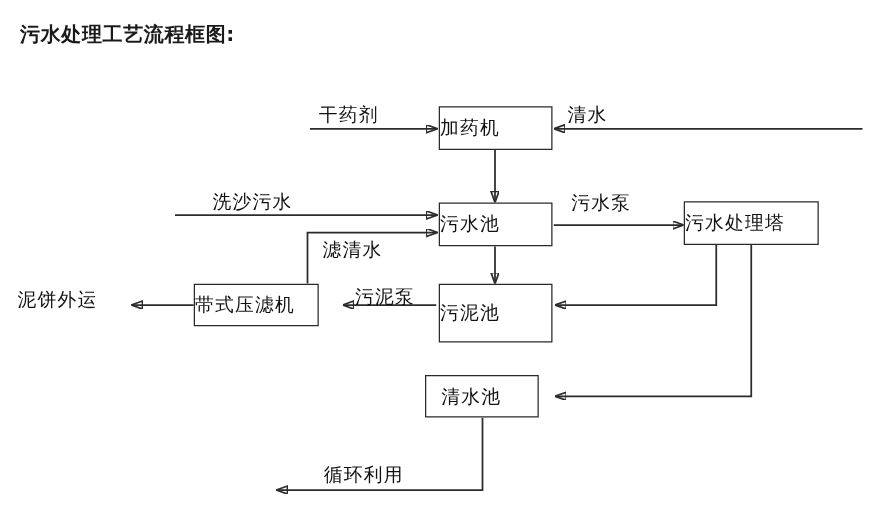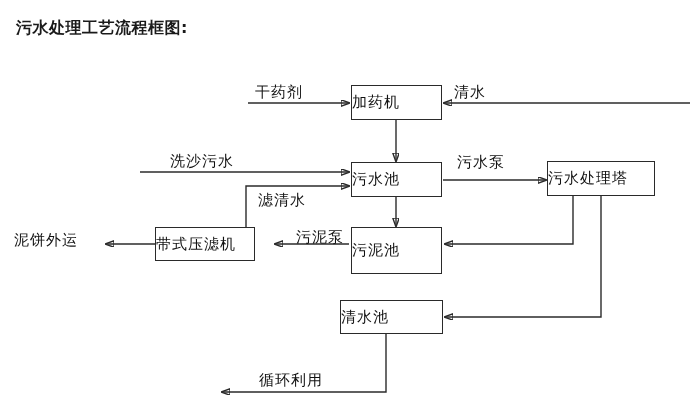--- a/index.html
+++ b/index.html
@@ -131,34 +131,34 @@
   </div>
 
   <div class="node" style="left:155px; top:227px; width:100px; height:34px;">
     <span>带式压滤机</span>
   </div>
 
   <div class="node" style="left:351px; top:227px; width:91px; height:47px;">
     <span>污泥池</span>
   </div>
 
-  <div class="node" style="left:340px; top:300px; width:103px; height:34px;">
+  <div class="node" style="left:340px; top:300px; width:91px; height:34px;padding-left:12px;">
     <span>清水池</span>
   </div>
 
   <div class="term-label" style="left:255px; top:83px;">干药剂</div>
 
   <div class="term-label" style="left:454px; top:83px;">清水</div>
 
   <div class="term-label" style="left:170px; top:152px;text-align:right;">洗沙污水</div>
 
   <div class="term-label" style="left:14px; top:231px;">泥饼外运</div>
 
   <div class="edge-label" style="left:457px; top:153px;">污水泵</div>
 
   <div class="edge-label" style="left:258px; top:191px;">滤清水</div>
 
-  <div class="edge-label" style="left:296px; top:228px;text-align:center;">污泥泵</div>
+  <div class="edge-label" style="left:284px; top:228px;text-align:center;">污泥泵</div>
 
 
   <div class="edge-label" style="left:259px; top:371px;">循环利用</div>
 
 </div>
 
 </body></html>

